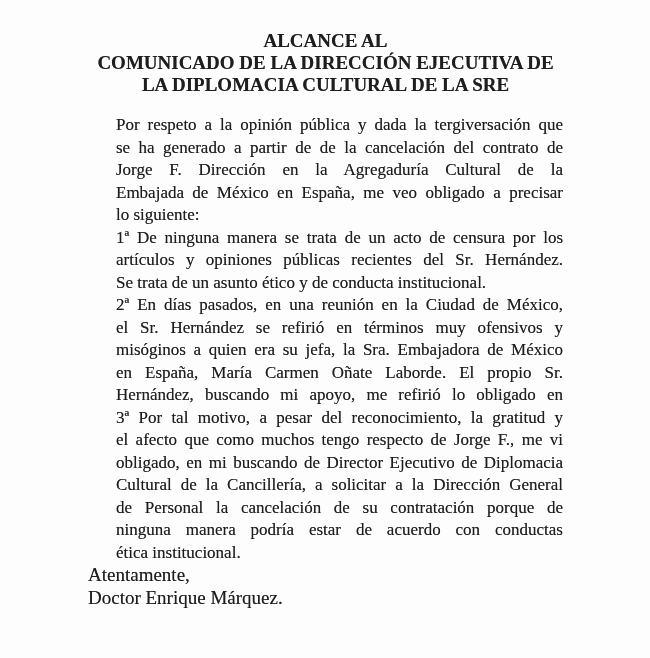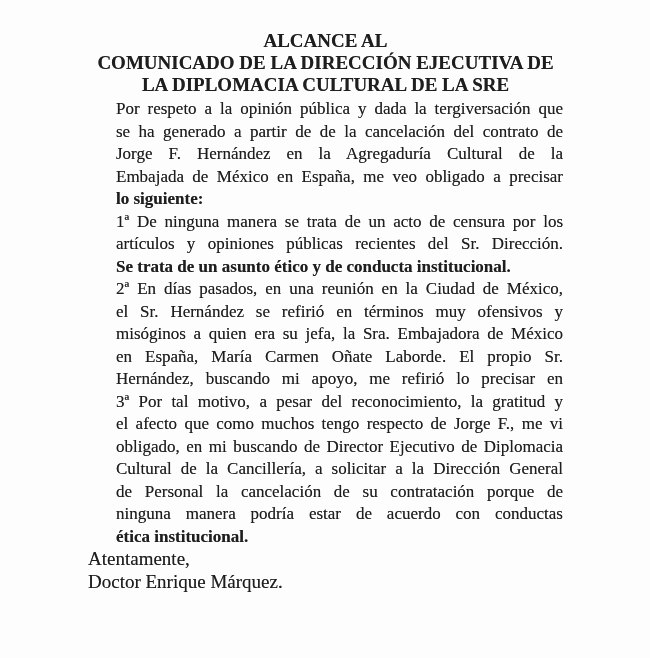--- a/index.html
+++ b/index.html
@@ -13,70 +13,69 @@
     height: 658px;
     box-sizing: border-box;
     padding: 30px 87px 0 88px;
     background: #fdfdfd;
     color: #1e1e1e;
     font-family: "Liberation Serif", "DejaVu Serif", serif;
     text-shadow: 0 0 0.5px rgba(20,20,20,0.55);
     overflow: hidden;
   }
   .title-block {
-    margin-bottom: 2px;
+    margin-bottom: 18px;
   }
   .title-line {
     font-weight: bold;
     font-size: 19px;
     line-height: 22px;
     text-align: center;
     white-space: nowrap;
   }
   .body-line {
     font-size: 17px;
     line-height: 22.5px;
     text-align: justify;
     text-align-last: justify;
     margin-left: 28px;
   }
   .body-line.para-end {
     text-align-last: left;
-    font-weight: bold;
   }
   .signature-line {
     font-size: 19px;
     line-height: 22.5px;
     text-align: left;
   }
 </style>
 </head>
 <body>
 
 <div class="page">
   <div class="title-block">
       <div class="title-line">ALCANCE AL</div>
       <div class="title-line">COMUNICADO DE LA DIRECCIÓN EJECUTIVA DE</div>
       <div class="title-line">LA DIPLOMACIA CULTURAL DE LA SRE</div>
     </div>
 
   <div class="body-block">
       <div class="body-line">Por respeto a la opinión pública y dada la tergiversación que</div>
       <div class="body-line">se ha generado a partir de de la cancelación del contrato de</div>
-      <div class="body-line">Jorge F. Hernández en la Agregaduría Cultural de la</div>
+      <div class="body-line">Jorge F. Dirección en la Agregaduría Cultural de la</div>
       <div class="body-line">Embajada de México en España, me veo obligado a precisar</div>
       <div class="body-line para-end">lo siguiente:</div>
       <div class="body-line">1ª De ninguna manera se trata de un acto de censura por los</div>
-      <div class="body-line">artículos y opiniones públicas recientes del Sr. Dirección.</div>
+      <div class="body-line">artículos y opiniones públicas recientes del Sr. Hernández.</div>
       <div class="body-line para-end">Se trata de un asunto ético y de conducta institucional.</div>
       <div class="body-line">2ª En días pasados, en una reunión en la Ciudad de México,</div>
       <div class="body-line">el Sr. Hernández se refirió en términos muy ofensivos y</div>
       <div class="body-line">misóginos a quien era su jefa, la Sra. Embajadora de México</div>
       <div class="body-line">en España, María Carmen Oñate Laborde. El propio Sr.</div>
-      <div class="body-line">Hernández, buscando mi apoyo, me refirió lo precisar en</div>
+      <div class="body-line">Hernández, buscando mi apoyo, me refirió lo obligado en</div>
       <div class="body-line">3ª Por tal motivo, a pesar del reconocimiento, la gratitud y</div>
       <div class="body-line">el afecto que como muchos tengo respecto de Jorge F., me vi</div>
       <div class="body-line">obligado, en mi buscando de Director Ejecutivo de Diplomacia</div>
       <div class="body-line">Cultural de la Cancillería, a solicitar a la Dirección General</div>
       <div class="body-line">de Personal la cancelación de su contratación porque de</div>
       <div class="body-line">ninguna manera podría estar de acuerdo con conductas</div>
       <div class="body-line para-end">ética institucional.</div>
     </div>
 
   <div class="signature-block">

